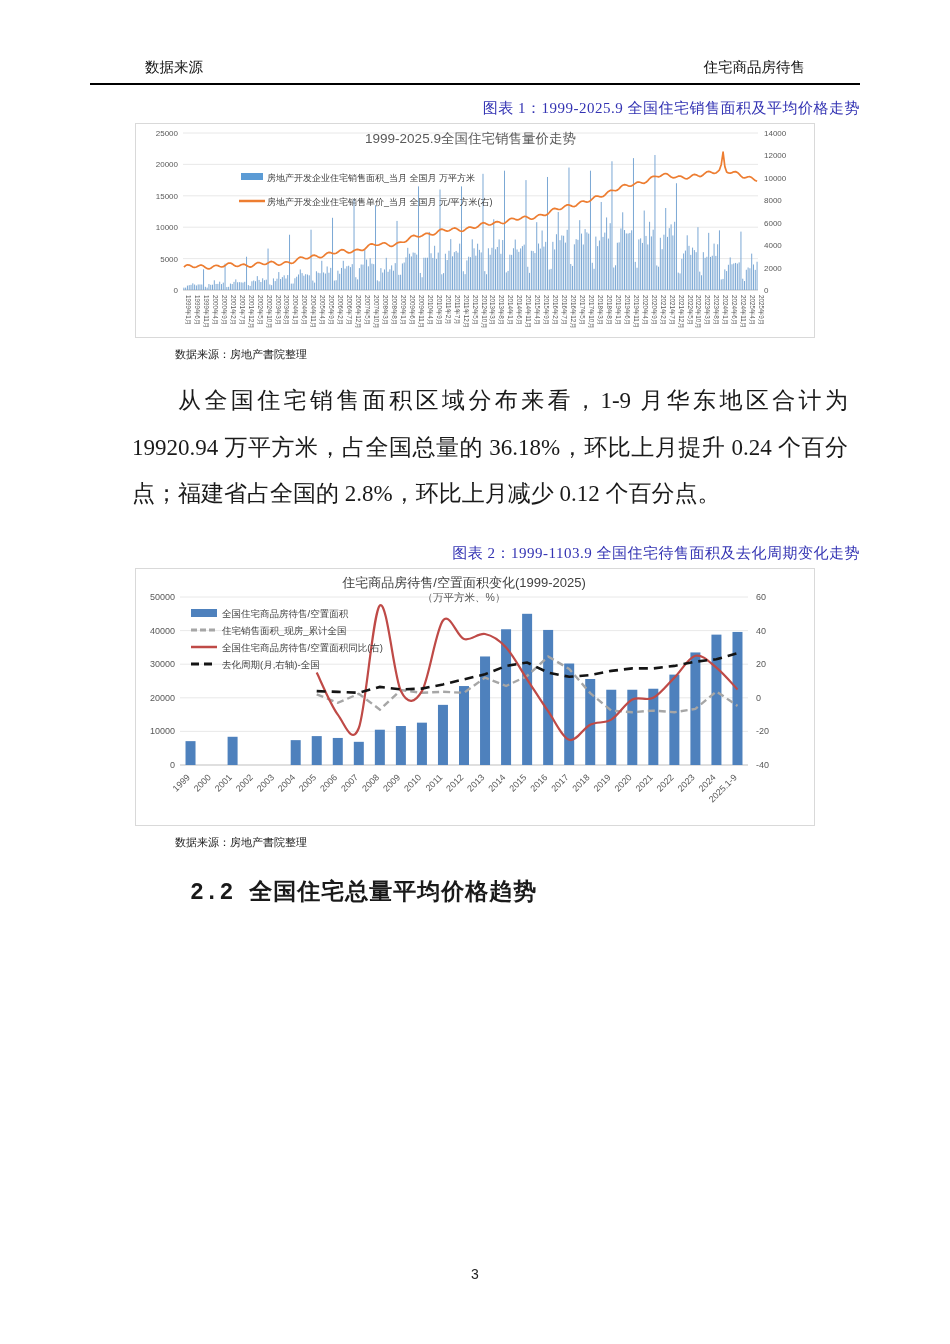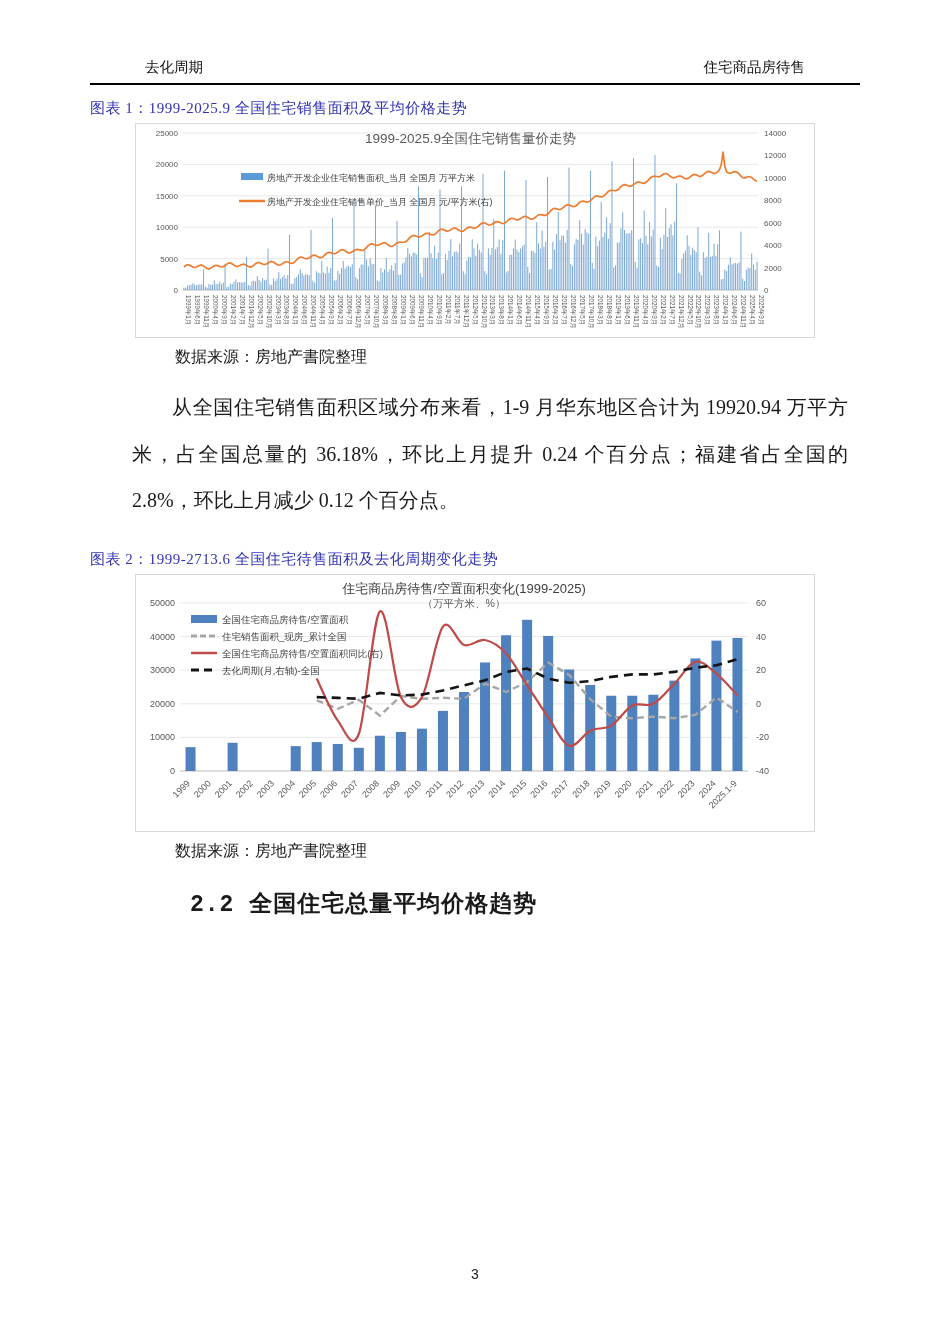--- a/index.html
+++ b/index.html
@@ -3,43 +3,43 @@
 <meta charset="utf-8">
 <style>
   html,body{margin:0;padding:0;background:#fff;}
   .page{position:relative;width:950px;height:1344px;background:#fff;overflow:hidden;
         font-family:"Liberation Serif",serif;color:#1a1a1a;}
   .content{padding:58px 90px 0 90px;}
   .header-row{display:flex;justify-content:space-between;align-items:flex-end;
         padding:0 55px 0 55px;font-family:"Liberation Sans",sans-serif;
         font-size:14.5px;color:#111;}
   .header-rule{height:2px;background:#000;margin-top:6px;}
-  .fig-caption{text-align:left;color:#3333b3;font-size:15px;margin-top:14px;
+  .fig-caption{text-align:right;color:#3333b3;font-size:15px;margin-top:14px;
         font-family:"Liberation Serif",serif;letter-spacing:.5px;}
   .chart-box{width:678px;margin:5px 0 0 45px;border:1px solid #d9d9d9;background:#fff;}
   .chart-box svg{display:block;}
-  .source{font-size:16px;margin:9px 0 0 85px;color:#1a1a1a;}
-  .body-text{font-size:20px;line-height:46.5px;text-align:justify;
+  .source{font-size:11px;margin:9px 0 0 85px;color:#1a1a1a;}
+  .body-text{font-size:23px;line-height:46.5px;text-align:justify;
         margin:16px 12px 0 42px;text-indent:2em;}
   .body-text.p2{margin-top:0;}
   .fig-caption.second{margin-top:26px;}
   .section-heading{font-size:23px;font-weight:bold;margin:26px 0 0 100px;
         font-family:Liberation Mono, monospace;letter-spacing:1px;}
   .body-text.last{margin-top:10px;}
   .page-number{position:absolute;left:0;right:0;bottom:62px;text-align:center;
         font-size:14px;font-family:"Liberation Sans",sans-serif;color:#222;}
   text{font-family:"Liberation Sans",sans-serif;}
 </style>
 </head>
 <body>
 
 <div class="page">
   <div class="content">
     <div class="header-row">
-      <span>去化周期</span>
+      <span>数据来源</span>
       <span>住宅商品房待售</span>
     </div>
     <div class="header-rule"></div>
 
     <div class="fig-caption">图表 1：1999-2025.9 全国住宅销售面积及平均价格走势</div>
     <div class="chart-box">
       <svg width="678" height="213" viewBox="0 0 678 213">
           <line x1="47" x2="622" y1="166" y2="166" stroke="#bfbfbf" stroke-width="1"></line>
           <text x="42" y="169" font-size="8" fill="#595959" text-anchor="end">0</text>
           <line x1="47" x2="622" y1="134.6" y2="134.6" stroke="#e2e2e2" stroke-width="0.8"></line>
@@ -451,21 +451,21 @@
           <rect x="105" y="49" width="22" height="7" fill="#5b9bd5"></rect>
           <text x="131" y="57" font-size="9" fill="#404040" text-anchor="start">房地产开发企业住宅销售面积_当月 全国月 万平方米</text>
           <line x1="103" x2="129" y1="77" y2="77" stroke="#ED7D31" stroke-width="2.5"></line>
           <text x="131" y="81" font-size="9" fill="#404040" text-anchor="start">房地产开发企业住宅销售单价_当月 全国月 元/平方米(右)</text>
         </svg>
     </div>
     <div class="source">数据来源：房地产書院整理</div>
 
     <p class="body-text">从全国住宅销售面积区域分布来看，1-9 月华东地区合计为 19920.94 万平方米，占全国总量的 36.18%，环比上月提升 0.24 个百分点；福建省占全国的 2.8%，环比上月减少 0.12 个百分点。</p>
 
-    <div class="fig-caption second">图表 2：1999-2713.6 全国住宅待售面积及去化周期变化走势</div>
+    <div class="fig-caption second">图表 2：1999-1103.9 全国住宅待售面积及去化周期变化走势</div>
     <div class="chart-box">
       <svg width="678" height="256" viewBox="0 0 678 256">
           <line x1="44" x2="612" y1="196" y2="196" stroke="#bfbfbf" stroke-width="1"></line>
           <text x="39" y="199" font-size="9" fill="#595959" text-anchor="end">0</text>
           <line x1="44" x2="612" y1="162.4" y2="162.4" stroke="#e2e2e2" stroke-width="0.8"></line>
           <text x="39" y="165.4" font-size="9" fill="#595959" text-anchor="end">10000</text>
           <line x1="44" x2="612" y1="128.8" y2="128.8" stroke="#e2e2e2" stroke-width="0.8"></line>
           <text x="39" y="131.8" font-size="9" fill="#595959" text-anchor="end">20000</text>
           <line x1="44" x2="612" y1="95.2" y2="95.2" stroke="#e2e2e2" stroke-width="0.8"></line>
           <text x="39" y="98.2" font-size="9" fill="#595959" text-anchor="end">30000</text>

